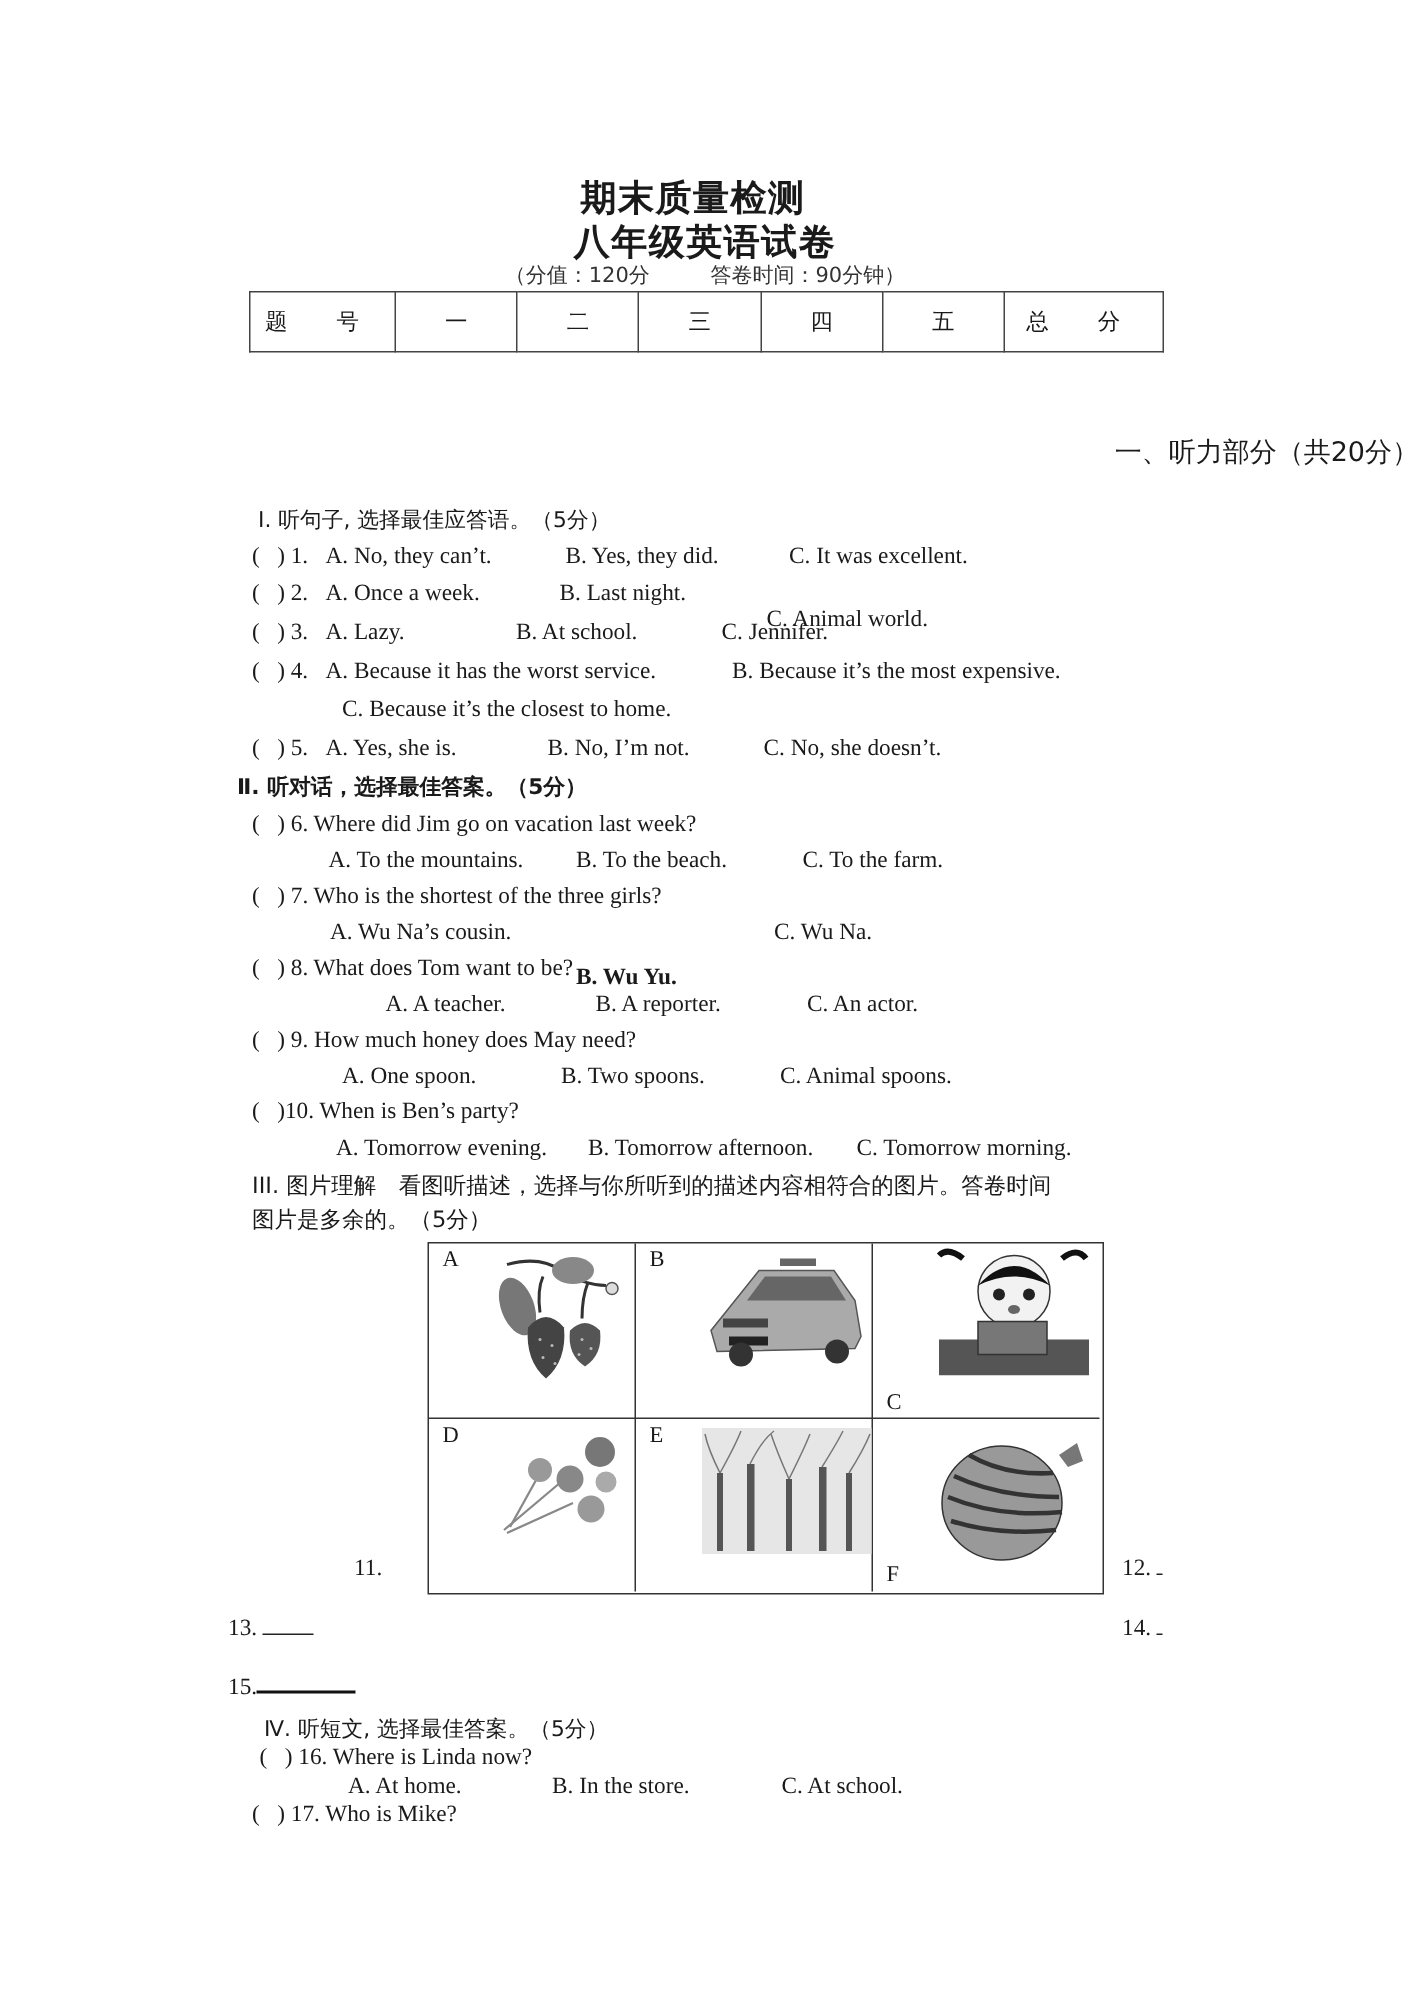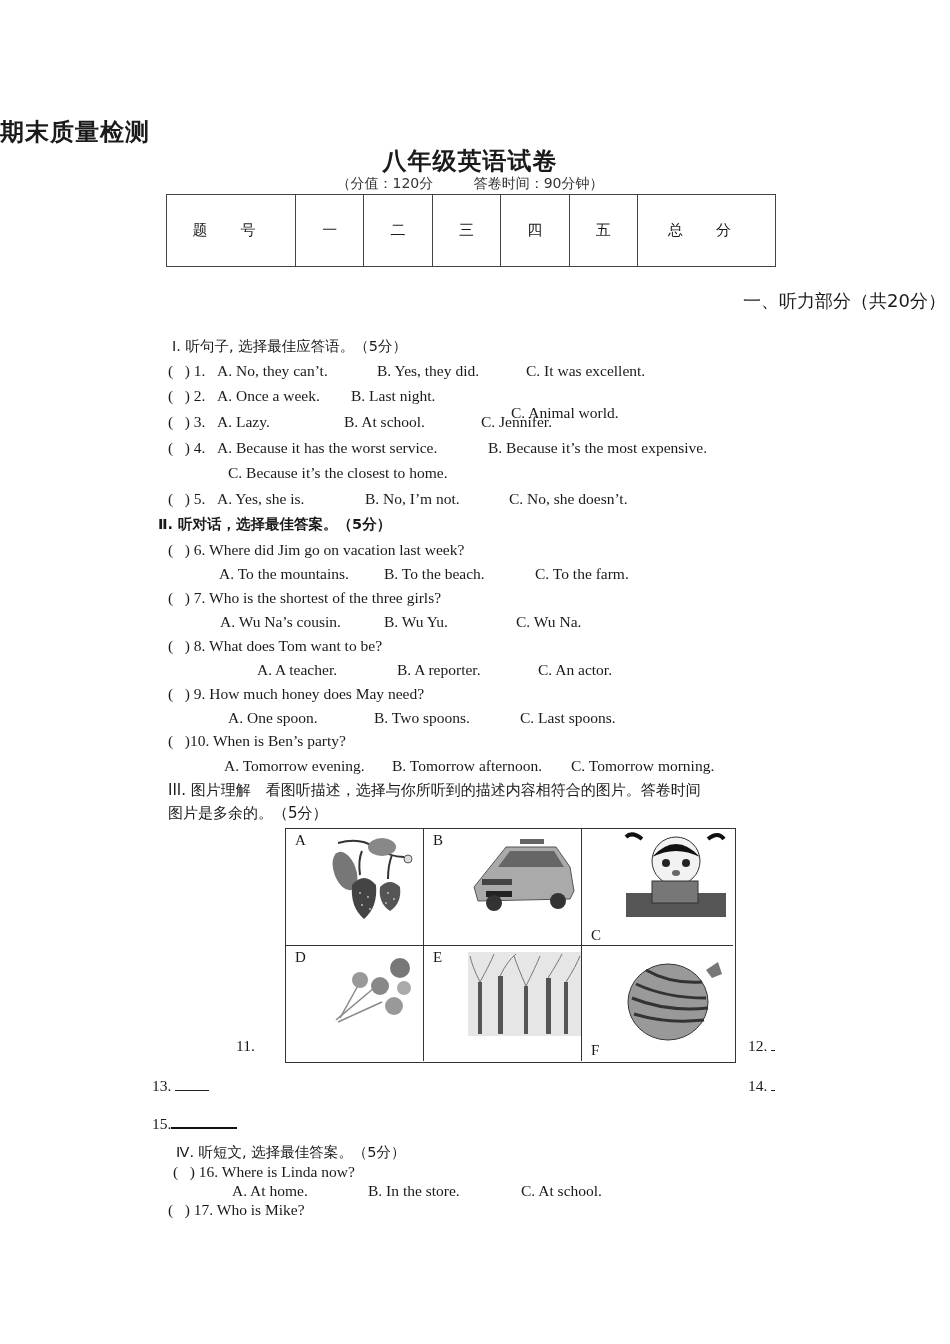--- a/index.html
+++ b/index.html
@@ -1,28 +1,28 @@
 <!DOCTYPE html>
 <html><head>
 <meta charset="utf-8">
 <style>
   html, body { margin: 0; padding: 0; background: #ffffff; }
   body { width: 950px; height: 1344px; position: relative; overflow: hidden;
          font-family: "Liberation Serif", "DejaVu Serif", serif; color: #1a1a1a; }
   .abs { position: absolute; white-space: nowrap; }
-  .title1 { left: 0; width: 924px; top: 116px; font-size: 24px; font-weight: bold;
+  .title1 { left: 0; width: 924px; top: 116px; text-align: center; font-size: 24px; font-weight: bold;
             font-family: "DejaVu Sans", sans-serif; letter-spacing: 1px; }
   .title2 { left: 0; width: 940px; top: 145px; text-align: center; font-size: 24px; font-weight: bold;
             font-family: "DejaVu Serif", serif; letter-spacing: 1px; }
   .subtitle { left: 0; width: 940px; top: 175px; text-align: center; font-size: 14px;
               font-family: "DejaVu Sans", sans-serif; color: #333; }
   .subtitle span { margin: 0 18px; }
   table.score { position: absolute; left: 166px; top: 194px; width: 610px; border-collapse: collapse;
                 font-family: "DejaVu Sans", sans-serif; font-size: 15px; }
-  table.score td { border: 1px solid #444; height: 39px; text-align: center; padding: 16px; }
+  table.score td { border: 1px solid #444; height: 39px; text-align: center; padding: 0; }
   table.score td.head { width: 96px; letter-spacing: 14px; }
   .section-title { left: 0; width: 946px; top: 289px; text-align: right; font-size: 18px;
                    font-family: "DejaVu Sans", sans-serif; }
   .line { font-size: 15.5px; }
   .cn { font-family: "DejaVu Sans", sans-serif; font-size: 14.5px; }
   .grid { position: absolute; left: 285px; top: 828px; width: 449px; height: 233px;
           border: 1px solid #333; display: grid; grid-template-columns: 138px 158px 151px;
           grid-template-rows: 117px 115px; }
   .cell { position: relative; border-right: 1px solid #333; border-bottom: 1px solid #333; overflow: hidden; }
   .cell:nth-child(3n) { border-right: none; }
@@ -58,21 +58,21 @@
 
 <div class="abs cn" style="left:172px;top:337px;">Ⅰ. 听句子, 选择最佳应答语。（5分）</div>
 
 <div class="abs line" style="left:168px;top:362px;">( &nbsp;&nbsp;) <span>1.</span></div>
 <div class="abs line" style="left:217px;top:362px;">A. No, they can’t.</div>
 <div class="abs line" style="left:377px;top:362px;">B. Yes, they did.</div>
 <div class="abs line" style="left:526px;top:362px;">C. It was excellent.</div>
 
 <div class="abs line" style="left:168px;top:387px;">( &nbsp;&nbsp;) <span>2.</span></div>
 <div class="abs line" style="left:217px;top:387px;">A. Once a week.</div>
-<div class="abs line" style="left:351px;top:387px;">B. Last night.</div>
+<div class="abs line" style="left:373px;top:387px;">B. Last night.</div>
 <div class="abs line" style="left:511px;top:404px;">C. Animal world.</div>
 
 <div class="abs line" style="left:168px;top:413px;">( &nbsp;&nbsp;) <span>3.</span></div>
 <div class="abs line" style="left:217px;top:413px;">A. Lazy.</div>
 <div class="abs line" style="left:344px;top:413px;">B. At school.</div>
 <div class="abs line" style="left:481px;top:413px;">C. Jennifer.</div>
 
 <div class="abs line" style="left:168px;top:439px;">( &nbsp;&nbsp;) <span>4.</span></div>
 <div class="abs line" style="left:217px;top:439px;">A. Because it has the worst service.</div>
 <div class="abs line" style="left:488px;top:439px;">B. Because it’s the most expensive.</div>
@@ -85,32 +85,32 @@
 
 <div class="abs cn" style="left:158px;top:515px;font-weight:bold;">Ⅱ. 听对话，选择最佳答案。（5分）</div>
 
 <div class="abs line" style="left:168px;top:541px;">( &nbsp;&nbsp;<span>) 6. Where did Jim go on vacation last week?</span></div>
 <div class="abs line" style="left:219px;top:565px;">A. To the mountains.</div>
 <div class="abs line" style="left:384px;top:565px;">B. To the beach.</div>
 <div class="abs line" style="left:535px;top:565px;">C. To the farm.</div>
 
 <div class="abs line" style="left:168px;top:589px;">( &nbsp;&nbsp;<span>) 7. Who is the shortest of the three girls?</span></div>
 <div class="abs line" style="left:220px;top:613px;text-align:center;">A. Wu Na’s cousin.</div>
-<div class="abs line" style="left:384px;top:613px;">B. Wu Yu.</div>
+<div class="abs line" style="left:384px;top:643px;font-weight:bold;">B. Wu Yu.</div>
 <div class="abs line" style="left:516px;top:613px;">C. Wu Na.</div>
 
 <div class="abs line" style="left:168px;top:637px;">( &nbsp;&nbsp;<span>) 8. What does Tom want to be?</span></div>
 <div class="abs line" style="left:257px;top:661px;">A. A teacher.</div>
 <div class="abs line" style="left:397px;top:661px;">B. A reporter.</div>
 <div class="abs line" style="left:538px;top:661px;">C. An actor.</div>
 
 <div class="abs line" style="left:168px;top:685px;">( &nbsp;&nbsp;<span>) 9. How much honey does May need?</span></div>
 <div class="abs line" style="left:228px;top:709px;">A. One spoon.</div>
 <div class="abs line" style="left:374px;top:709px;">B. Two spoons.</div>
-<div class="abs line" style="left:520px;top:709px;">C. Last spoons.</div>
+<div class="abs line" style="left:520px;top:709px;">C. Animal spoons.</div>
 
 <div class="abs line" style="left:168px;top:732px;">( &nbsp;&nbsp;<span>)10. When is Ben’s party?</span></div>
 <div class="abs line" style="left:224px;top:757px;">A. Tomorrow evening.</div>
 <div class="abs line" style="left:392px;top:757px;">B. Tomorrow afternoon.</div>
 <div class="abs line" style="left:571px;top:757px;">C. Tomorrow morning.</div>
 
 <div class="abs cn" style="left:168px;top:781px;font-size:15px;">III. 图片理解　看图听描述，选择与你所听到的描述内容相符合的图片。答卷时间</div>
 <div class="abs cn" style="left:168px;top:804px;font-size:15px;">图片是多余的。（5分）</div>
 
 <div class="grid">

